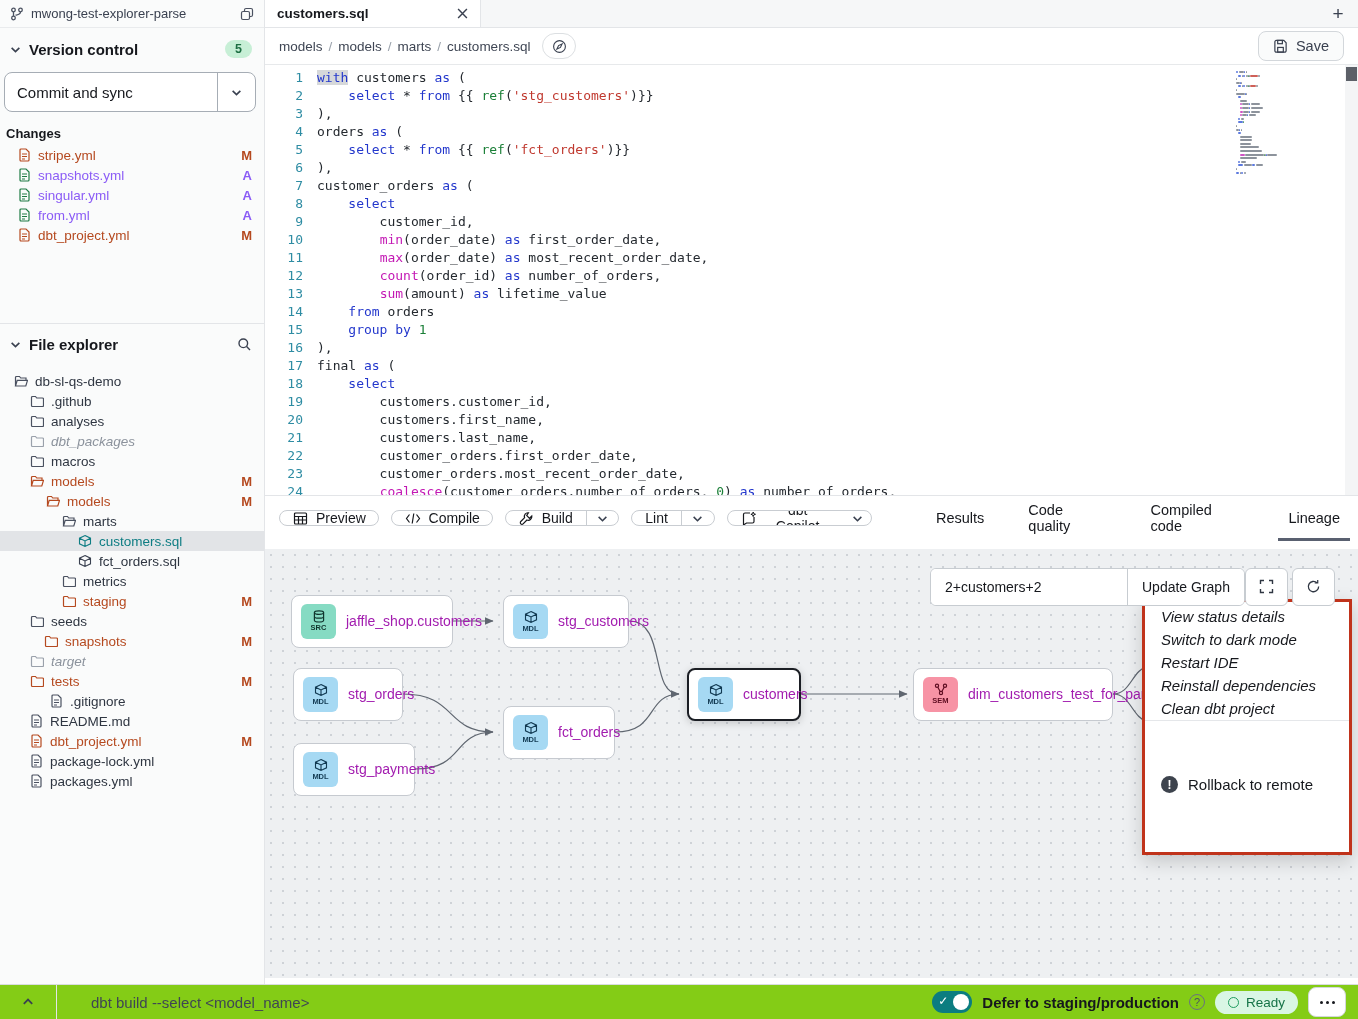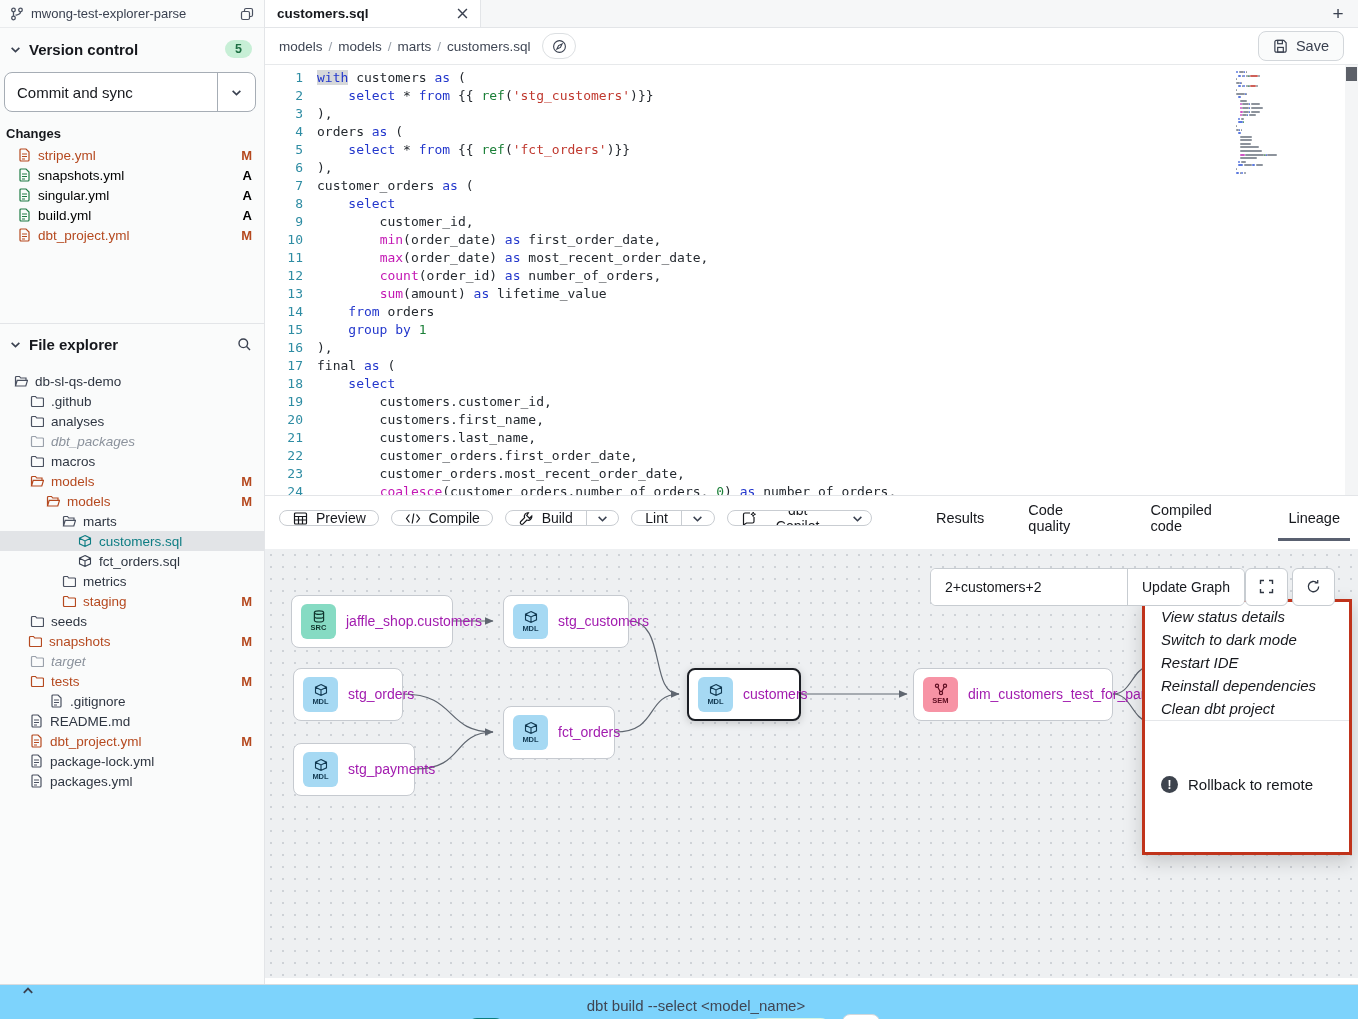--- a/index.html
+++ b/index.html
@@ -15,21 +15,21 @@
   .icon-btn { background:none; border:none; cursor:pointer; display:flex; align-items:center; justify-content:center; color:#4a5160; }
   .section-hdr { display:flex; align-items:center; gap:8px; padding:12px 12px 8px 10px; }
   .section-hdr .ttl { font-weight:bold; font-size:15px; color:#16181d; flex:1; }
   .badge-green { background:#c7efd6; color:#1d6f43; font-size:12.5px; font-weight:bold; border-radius:11px; padding:2px 10px; }
   .commit-btn { display:flex; margin:6px 8px 0 4px; height:40px; background:#fff; border:1px solid #a6adb5; border-radius:8px; overflow:hidden; cursor:pointer; }
   .commit-btn .main { flex:1; display:flex; align-items:center; padding-left:12px; font-size:15px; color:#16181d; }
   .commit-btn .arrow { width:38px; border-left:1px solid #a6adb5; display:flex; align-items:center; justify-content:center; color:#3a4150; }
   .changes-label { font-weight:bold; font-size:13px; color:#16181d; padding:14px 12px 4px 6px; }
   .chg-row { display:flex; align-items:center; gap:7px; padding:2.5px 12px 2.5px 18px; font-size:13.5px; }
   .chg-row .nm { flex:1; }
-  .st-M { color:#b5491f; } .st-A { color:#000000; }
+  .st-M { color:#b5491f; } .st-A { color:#8b5cf6; }
   .st-b { font-weight:bold; font-size:13px; }
   .fe-section { border-top:1px solid #e3e5e8; margin-top:78px; flex:1; min-height:0; }
   .tree { padding-top:10px; }
   .tree-row { display:flex; align-items:center; gap:7px; height:20px; font-size:13.5px; padding-right:12px; cursor:pointer; }
   .tree-row.sel { background:#e2e4e7; color:#0e7d83; }
   .tree-row.sel .tico { color:#0e7d83; }
   .tree-row.muted { color:#8b929c; font-style:italic; }
   .tree-row .nm { flex:1; white-space:nowrap; overflow:hidden; }
   .tico { display:flex; color:#4a5160; flex:0 0 auto; }
 
@@ -89,21 +89,21 @@
   .lin-controls .upd { border:none; border-left:1px solid #c7ccd1; background:#fff; padding:0 14px; font-size:14px; color:#16181d; cursor:pointer; font-family:"Liberation Sans",sans-serif; }
   .sq-btn { position:absolute; top:19px; width:43px; height:38px; border:1px solid #c7ccd1; border-radius:6px; background:#fff; display:flex; align-items:center; justify-content:center; cursor:pointer; color:#2f3642; z-index:7; }
 
   
   .ctx-menu { position:absolute; left:877px; top:58px; width:210px; height:256px; background:#fff; border:3px solid #c0331b; box-shadow:0 6px 18px rgba(0,0,0,.18); z-index:6; display:flex; flex-direction:column; padding:3px 0; }
   .ctx-item { padding:0 16px; font-size:15px; color:#16181d; display:flex; align-items:center; gap:10px; flex:1; cursor:pointer; }
   .ctx-div { height:1px; background:#e5e7ea; margin:0; }
   .warn-ic { width:17px; height:17px; border-radius:50%; background:#3d434d; color:#fff; font-size:12px; font-weight:bold; display:flex; align-items:center; justify-content:center; flex:0 0 auto; }
 
   
-  .statusbar { height:35px; border-top:1px solid #d9dcdf; display:flex; align-items:center; background:#7dd3fc;flex-direction:column; }
+  .statusbar { height:35px; border-top:1px solid #d9dcdf; display:flex; align-items:center; background:#84cc16; }
   .sb-caret { width:56px; display:flex; align-items:center; justify-content:center; color:#3a4150; cursor:pointer; align-self:stretch; }
   .sb-divider { width:1px; background:#e3e5e8; align-self:stretch; }
   .sb-cmd { flex:1; padding-left:34px; color:#3f4654; font-size:15px; }
   .sb-right { display:flex; align-items:center; gap:10px; padding-right:12px; }
   .toggle { width:40px; height:22px; border-radius:11px; background:#0b7d80; position:relative; cursor:pointer; flex:0 0 auto; }
   .toggle .knob { position:absolute; top:3px; right:3px; width:16px; height:16px; border-radius:50%; background:#fff; }
   .toggle .chk { position:absolute; left:6px; top:3px; color:#fff; font-size:12px; }
   .defer-lbl { font-weight:bold; font-size:15px; color:#16181d; }
   .help-ic { width:16px; height:16px; border-radius:50%; border:1px solid #6a7280; color:#4a5160; font-size:11px; display:flex; align-items:center; justify-content:center; }
   .ready-pill { display:flex; align-items:center; gap:7px; background:#d9f6e4; color:#157347; border-radius:14px; padding:4px 13px; font-size:13.5px; }
@@ -188,21 +188,21 @@
     <span class="nm st-A">singular.yml</span>
     <span class="st-A st-b">A</span>
           </div>
           <div class="chg-row">
             <span class="tico">
               <svg width="13" height="14" viewBox="0 0 12 14" fill="none" stroke="#1e7b44" stroke-width="1.2">
                 <path d="M1.5 2 A1 1 0 0 1 2.5 1 h5 L10.5 4 v8 a1 1 0 0 1 -1 1 h-7 a1 1 0 0 1 -1 -1 Z"></path>
                 <path d="M3.5 6 h5 M3.5 8.5 h5 M3.5 11 h3"></path>
               </svg>
             </span>
-    <span class="nm st-A">build.yml</span>
+    <span class="nm st-A">from.yml</span>
     <span class="st-A st-b">A</span>
           </div>
           <div class="chg-row">
             <span class="tico">
               <svg width="13" height="14" viewBox="0 0 12 14" fill="none" stroke="#b5491f" stroke-width="1.2">
                 <path d="M1.5 2 A1 1 0 0 1 2.5 1 h5 L10.5 4 v8 a1 1 0 0 1 -1 1 h-7 a1 1 0 0 1 -1 -1 Z"></path>
                 <path d="M3.5 6 h5 M3.5 8.5 h5 M3.5 11 h3"></path>
               </svg>
             </span>
     <span class="nm st-M">dbt_project.yml</span>
@@ -326,21 +326,21 @@
               <span class="st-b" style="color:#b5491f">M</span>
             </div>
             <div class="tree-row" style="padding-left: 30px;">
               <span class="tico">
                 <svg width="14" height="13" viewBox="0 0 14 12" fill="none" stroke="#4a5160" stroke-width="1.2">
                   <path d="M1.5 10 V2 a1 1 0 0 1 1 -1 h3 l1.2 1.5 h5.8 a1 1 0 0 1 1 1 V10 a1 1 0 0 1 -1 1 h-10 a1 1 0 0 1 -1 -1 Z"></path>
                 </svg>
               </span>
     <span class="nm" style="color:#2f3642">seeds</span>
             </div>
-            <div class="tree-row" style="padding-left: 28px;">
+            <div class="tree-row" style="padding-left: 44px;">
               <span class="tico">
                 <svg width="14" height="13" viewBox="0 0 14 12" fill="none" stroke="#b5491f" stroke-width="1.2">
                   <path d="M1.5 10 V2 a1 1 0 0 1 1 -1 h3 l1.2 1.5 h5.8 a1 1 0 0 1 1 1 V10 a1 1 0 0 1 -1 1 h-10 a1 1 0 0 1 -1 -1 Z"></path>
                 </svg>
               </span>
     <span class="nm" style="color:#b5491f">snapshots</span>
               <span class="st-b" style="color:#b5491f">M</span>
             </div>
             <div class="tree-row muted" style="padding-left: 30px;">
               <span class="tico">

